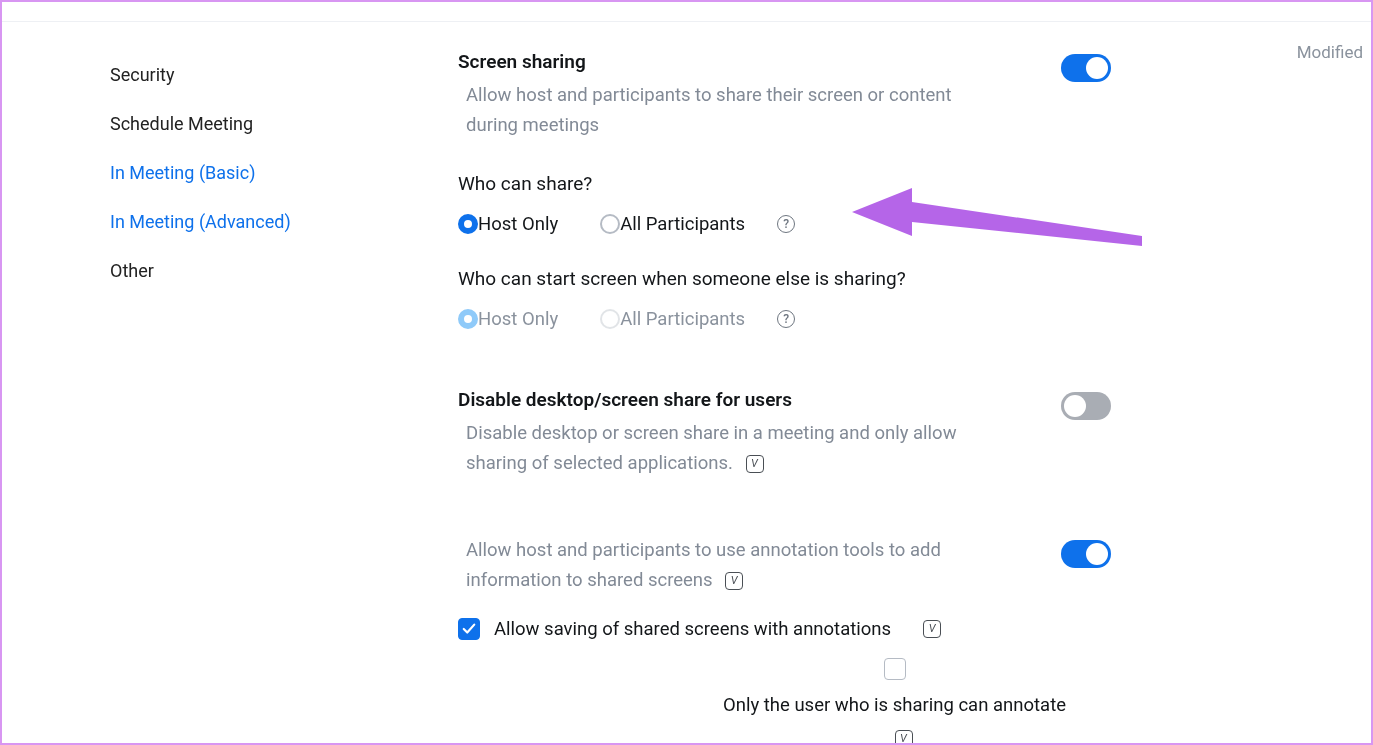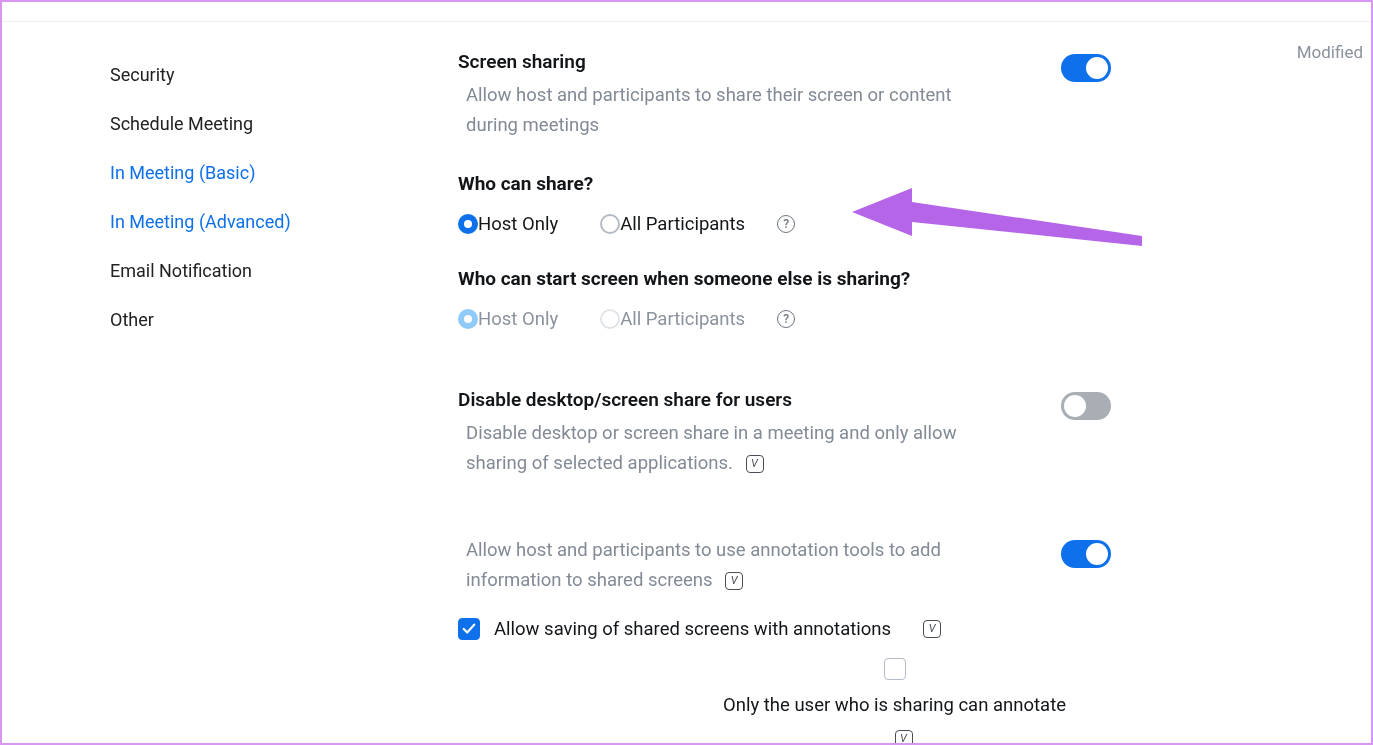--- a/index.html
+++ b/index.html
@@ -49,21 +49,21 @@
   }
   .setting-desc {
     font-size: 18.5px;
     color: #828a96;
     line-height: 1.6;
     max-width: 520px;
     margin-left: 8px;
   }
   .subq {
     font-size: 19px;
-    font-weight: 700;
+    font-weight: 400;
     color: #131619;
     margin-top: 32px;
     margin-bottom: 18px;
   }
   .radio-row { display: flex; align-items: center; gap: 42px; }
   .radio-opt { display: flex; align-items: center; gap: 0; cursor: pointer; }
   .radio-opt .dot {
     width: 20px; height: 20px; border-radius: 50%;
     border: 2px solid #b5bbc4; position: relative;
     display: inline-block;
@@ -127,21 +127,20 @@
 <div class="modified-label">Modified</div>
 
 <div class="container">
   <div class="pre-gutter"></div>
 
   <nav class="sidebar">
     <div class="sidebar-item">Security</div>
     <div class="sidebar-item">Schedule Meeting</div>
     <div class="sidebar-item active">In Meeting (Basic)</div>
     <div class="sidebar-item active">In Meeting (Advanced)</div>
-    <div class="sidebar-item">Email Notification</div>
     <div class="sidebar-item">Other</div>
   </nav>
 
   <main class="main">
 
     <section class="setting-block">
       <div class="toggle">
           <div class="knob"></div>
         </div>
       <h3 class="setting-title">Screen sharing</h3>

